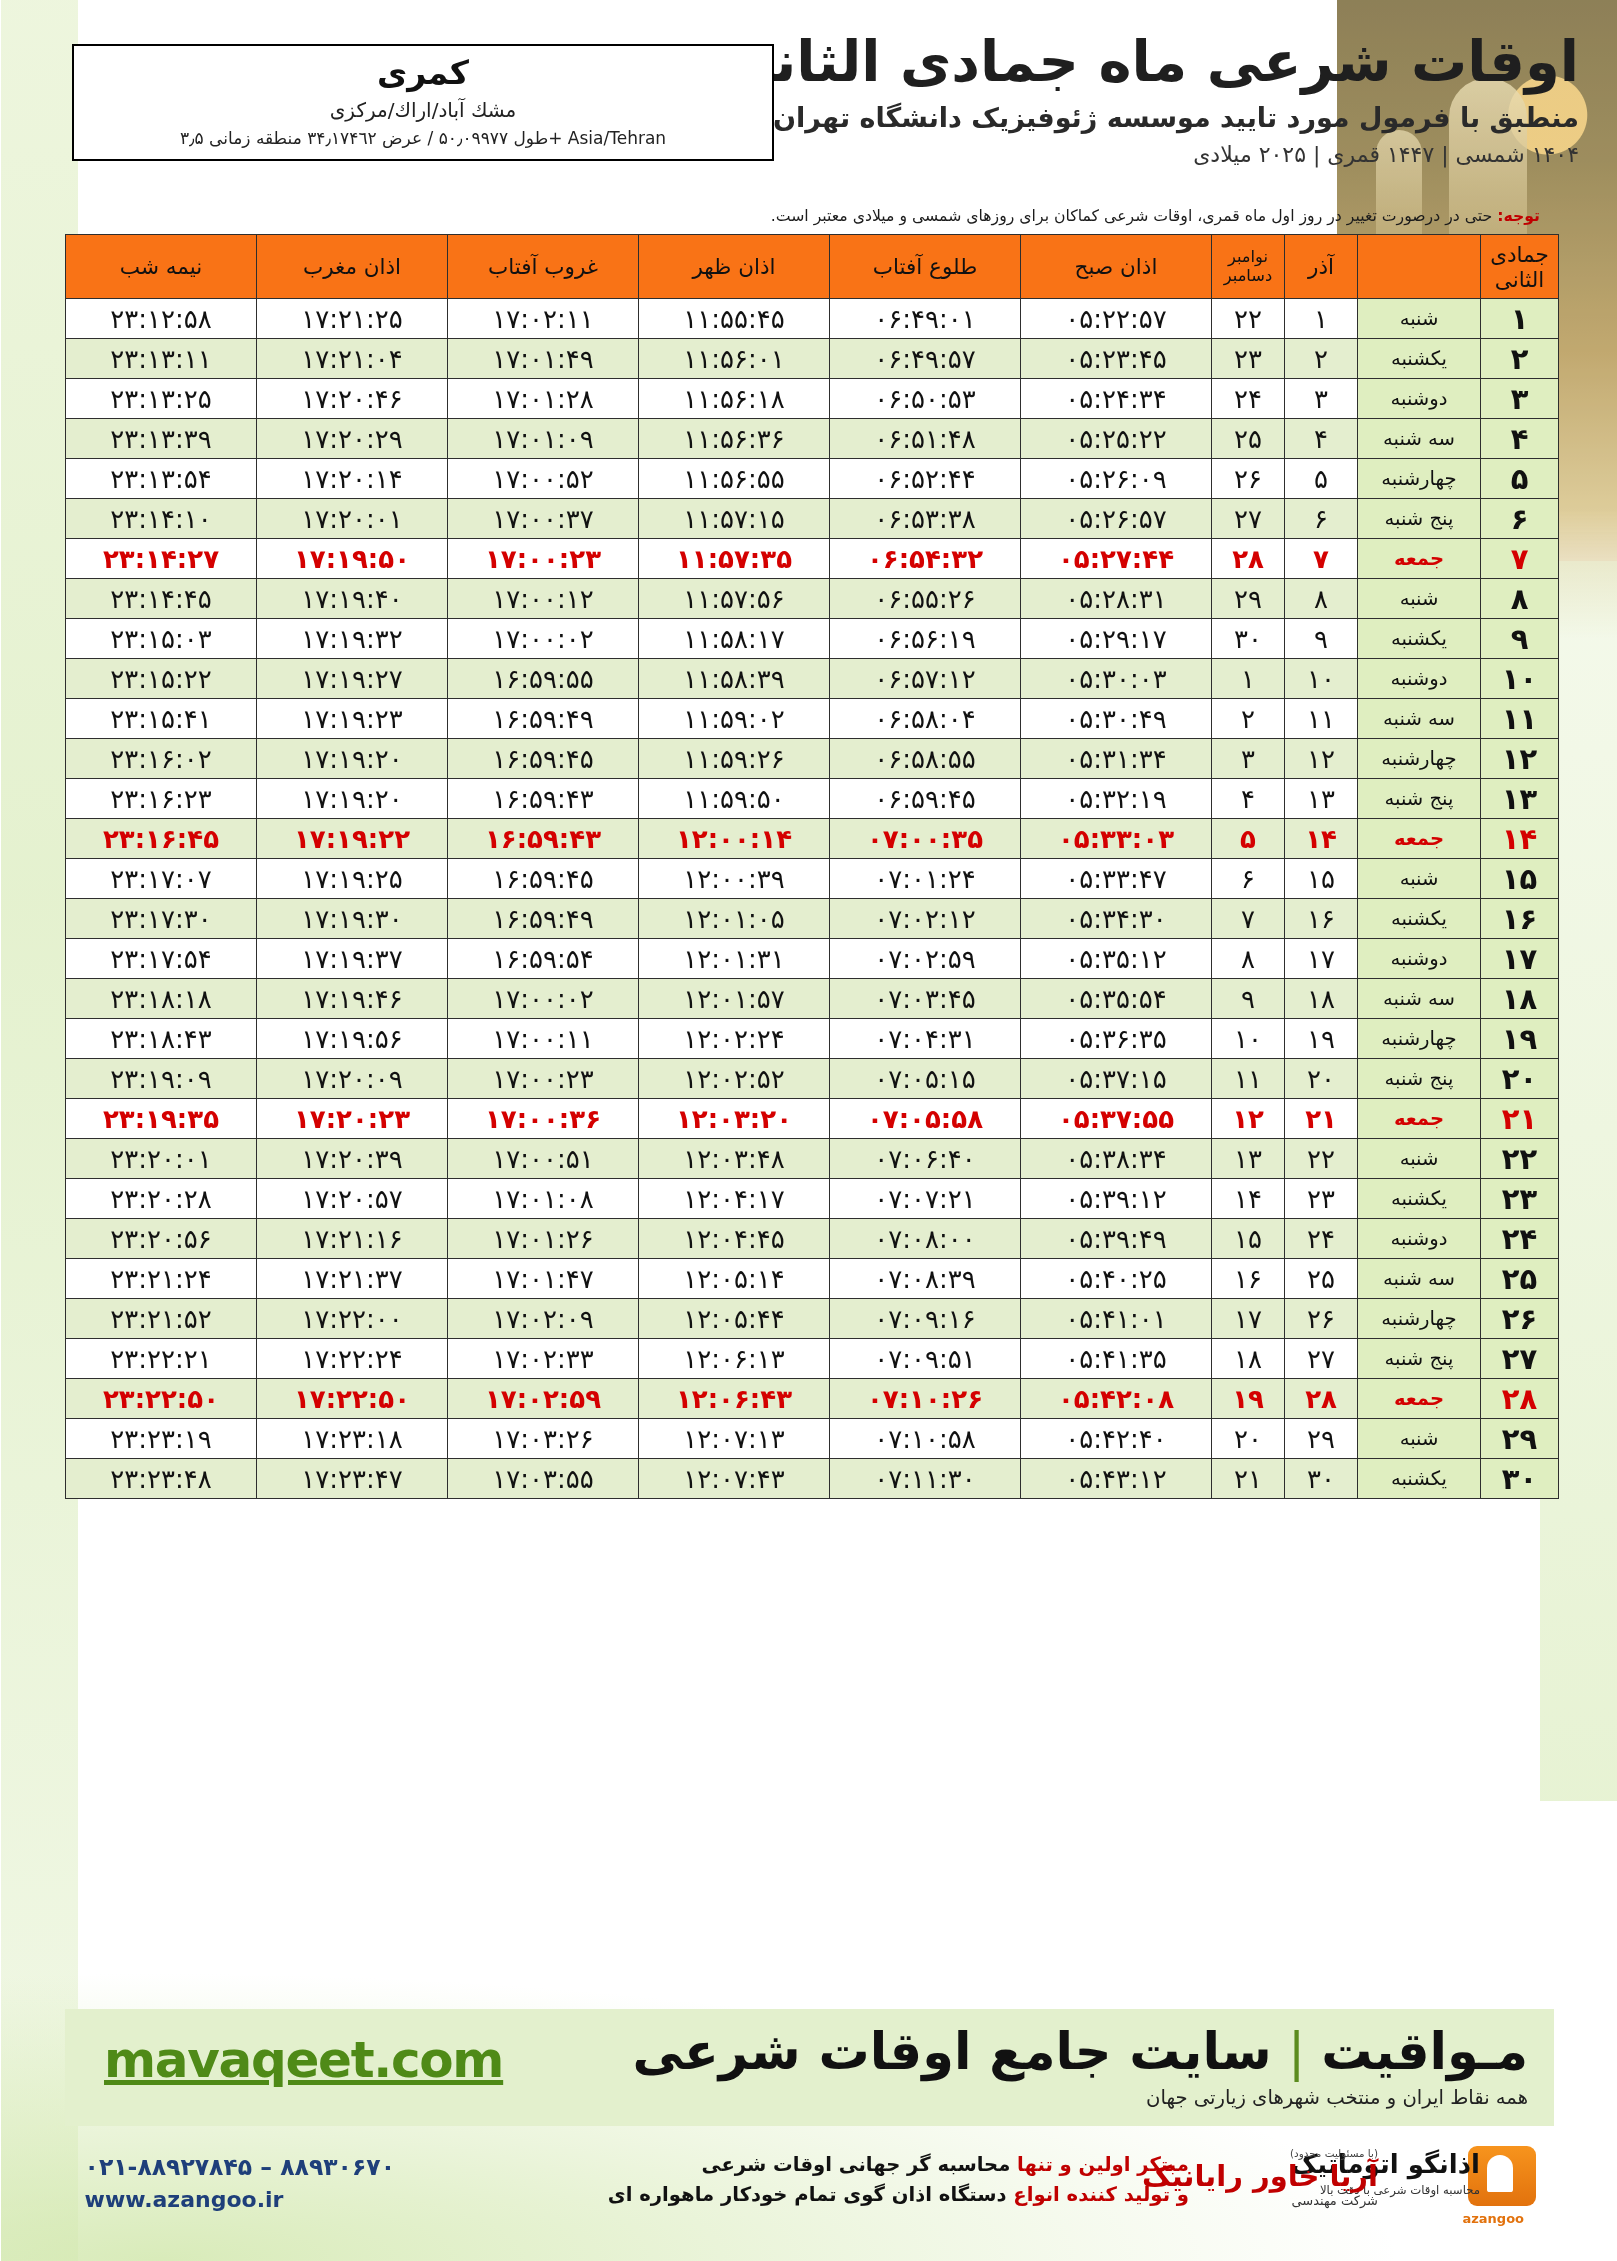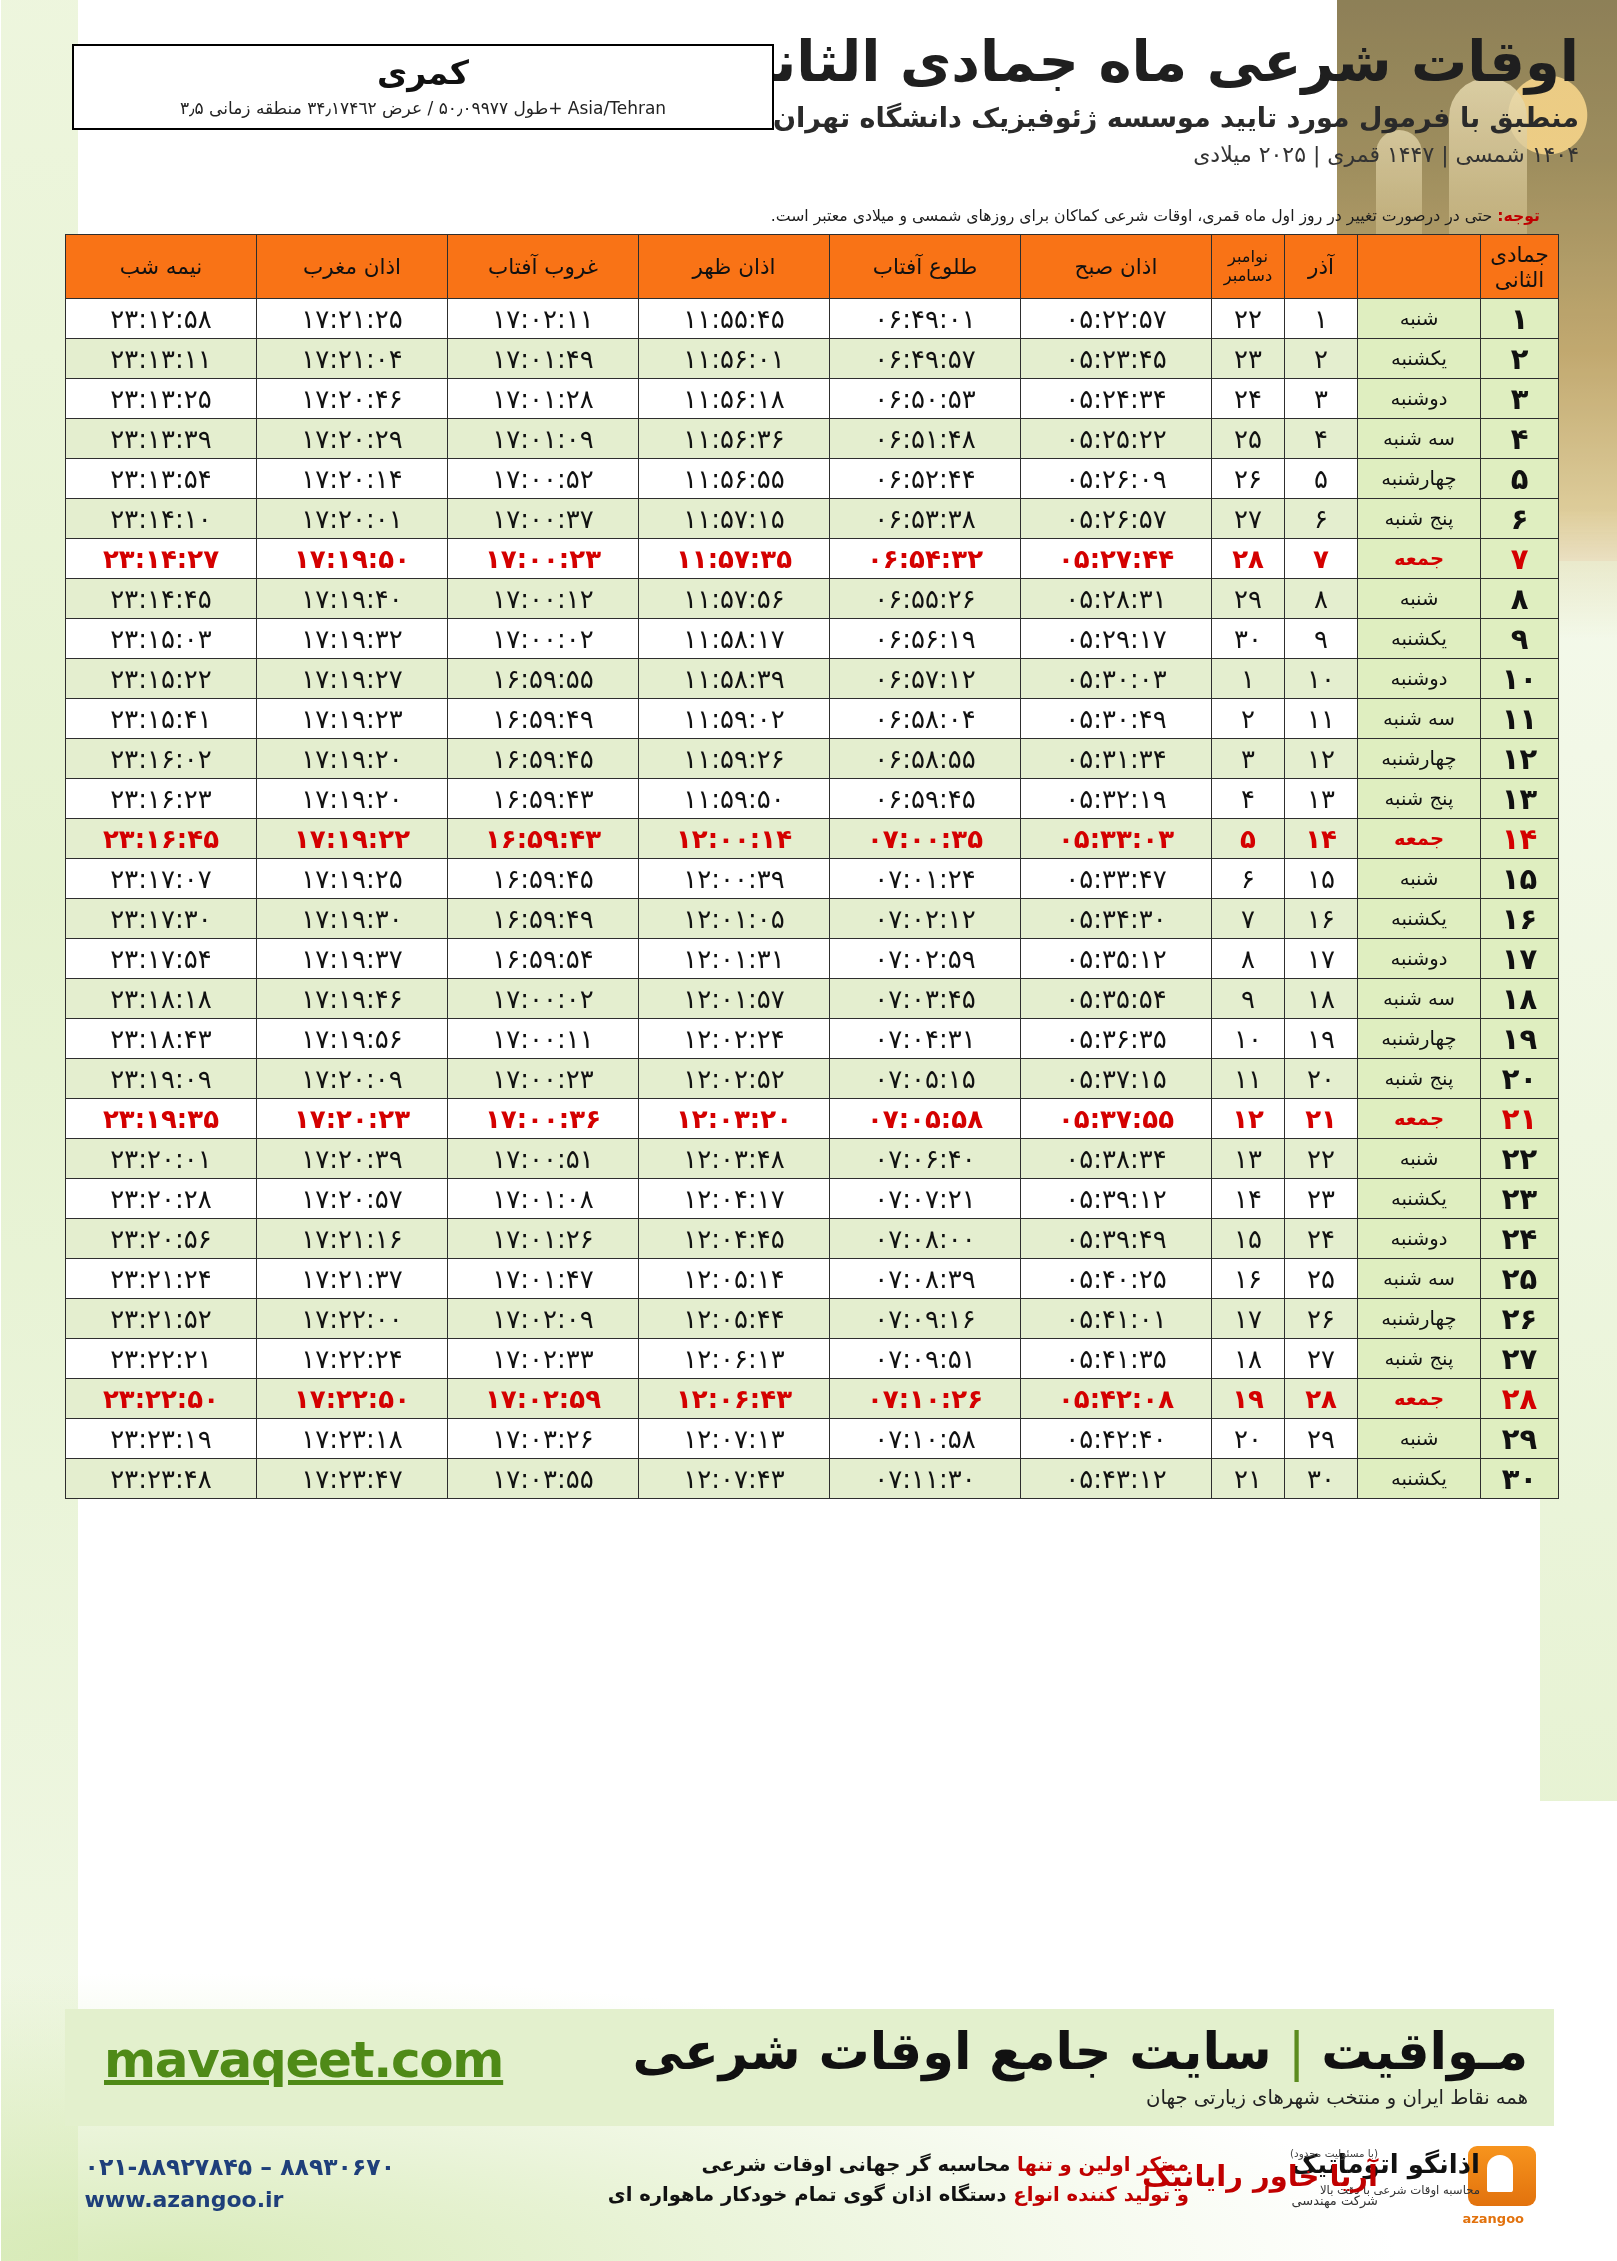--- a/index.html
+++ b/index.html
@@ -175,20 +175,21 @@
 <div class="bg-green-bottom"></div>
 
 <div class="header">
   <div class="title-main">اوقات شرعی ماه جمادی الثانی</div>
   <div class="title-sub">منطبق با فرمول مورد تایید موسسه ژئوفیزیک دانشگاه تهران</div>
   <div class="title-dates">۱۴۰۴ شمسی | ۱۴۴۷ قمری | ۲۰۲۵ میلادی</div>
 </div>
 
 <div class="citybox">
   <div class="city-name">کمری</div>
+  <div class="city-prov">مشك آباد/اراك/مركزی</div>
   <div class="city-geo">طول ۵۰٫۰۹۹۷۷ / عرض ۳۴٫۱۷۴٦۲ منطقه زمانی ۳٫۵+ Asia/Tehran</div>
 </div>
 
 <div class="note">
   <b>توجه:</b><span> حتی در درصورت تغییر در روز اول ماه قمری، اوقات شرعی کماکان برای روزهای شمسی و میلادی معتبر است.</span>
 </div>
 
 <table>
   <colgroup>
     <col class="c-jd">

